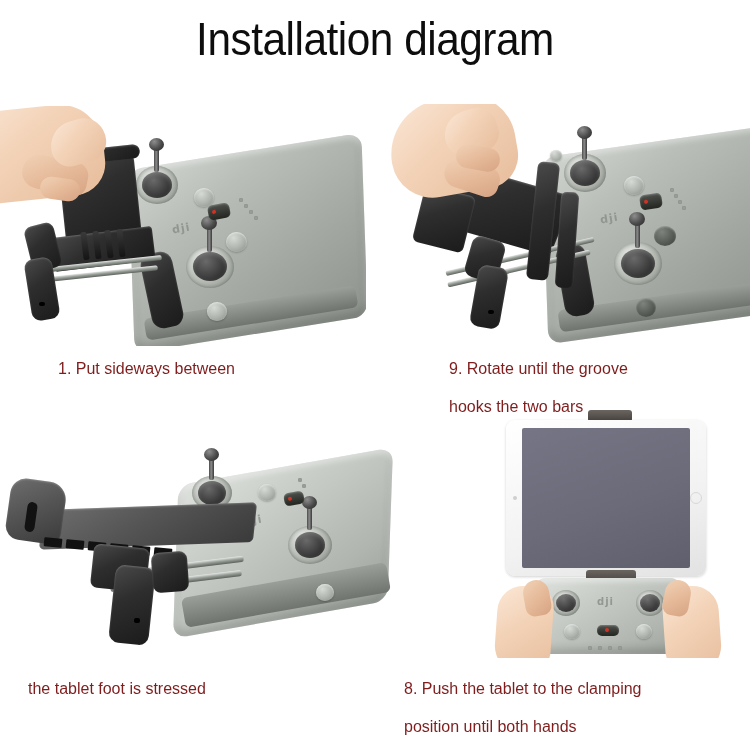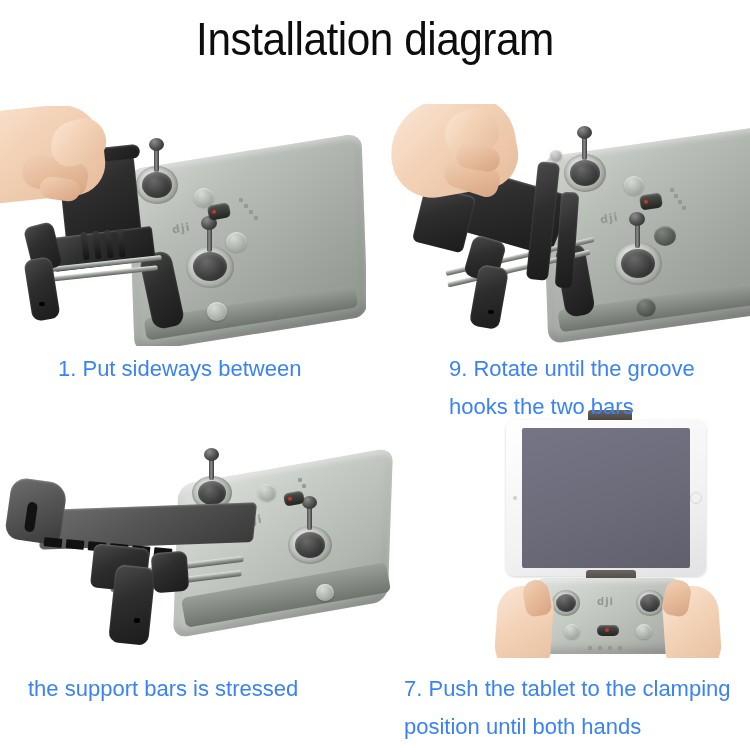--- a/index.html
+++ b/index.html
@@ -20,21 +20,21 @@
   }
 
   
   .panel{position:absolute;overflow:hidden;}
   #panel1{left:-6px;  top:106px; width:372px; height:240px;}
   #panel2{left:382px; top:104px; width:372px; height:245px;}
   #panel3{left:-4px;  top:440px; width:420px; height:225px;}
   #panel4{left:466px; top:410px; width:290px; height:248px;}
 
   
-  .caption{position:absolute;font-size:22px;line-height:38px;color:#3b82f6;white-space:nowrap;}
+  .caption{position:absolute;font-size:16px;line-height:38px;color:#7f1d1d;white-space:nowrap;}
   #cap1{left:58px;  top:350px;}
   #cap2{left:449px; top:350px;}
   #cap3{left:28px;  top:670px;}
   #cap4{left:404px; top:670px;}
   .caption .l{display:block;}
 
   
   .art{position:absolute;left:0;top:0;width:100%;height:100%;}
 
   
@@ -356,20 +356,20 @@
   </div>
 
   <div class="caption" id="cap1">
     <span class="l">1. Put sideways between</span>
   </div>
   <div class="caption" id="cap2">
     <span class="l">9. Rotate until the groove</span>
     <span class="l">hooks the two bars</span>
   </div>
   <div class="caption" id="cap3">
-    <span class="l">the support bars is stressed</span>
+    <span class="l">the tablet foot is stressed</span>
   </div>
   <div class="caption" id="cap4">
-    <span class="l">7. Push the tablet to the clamping</span>
+    <span class="l">8. Push the tablet to the clamping</span>
     <span class="l">position until both hands</span>
   </div>
 
 </div>
 
 </body></html>

